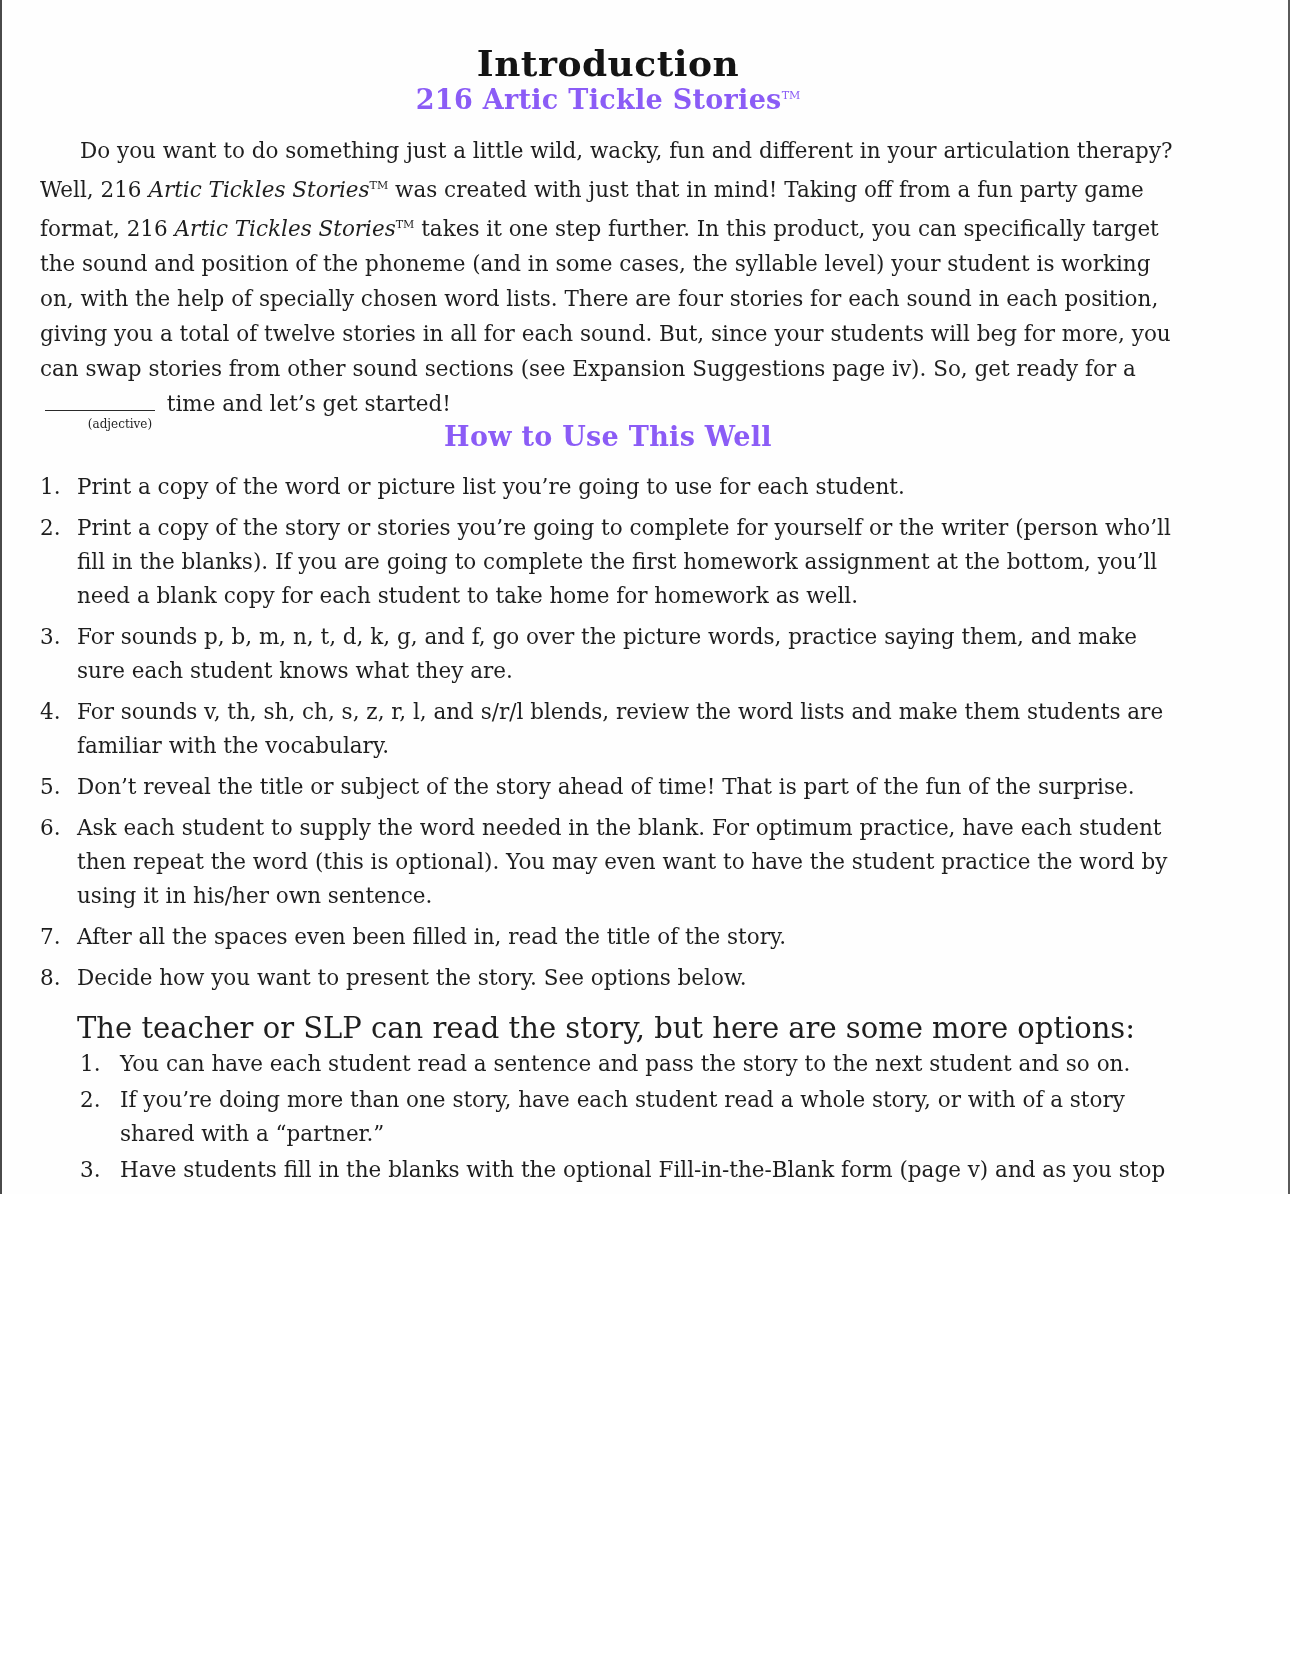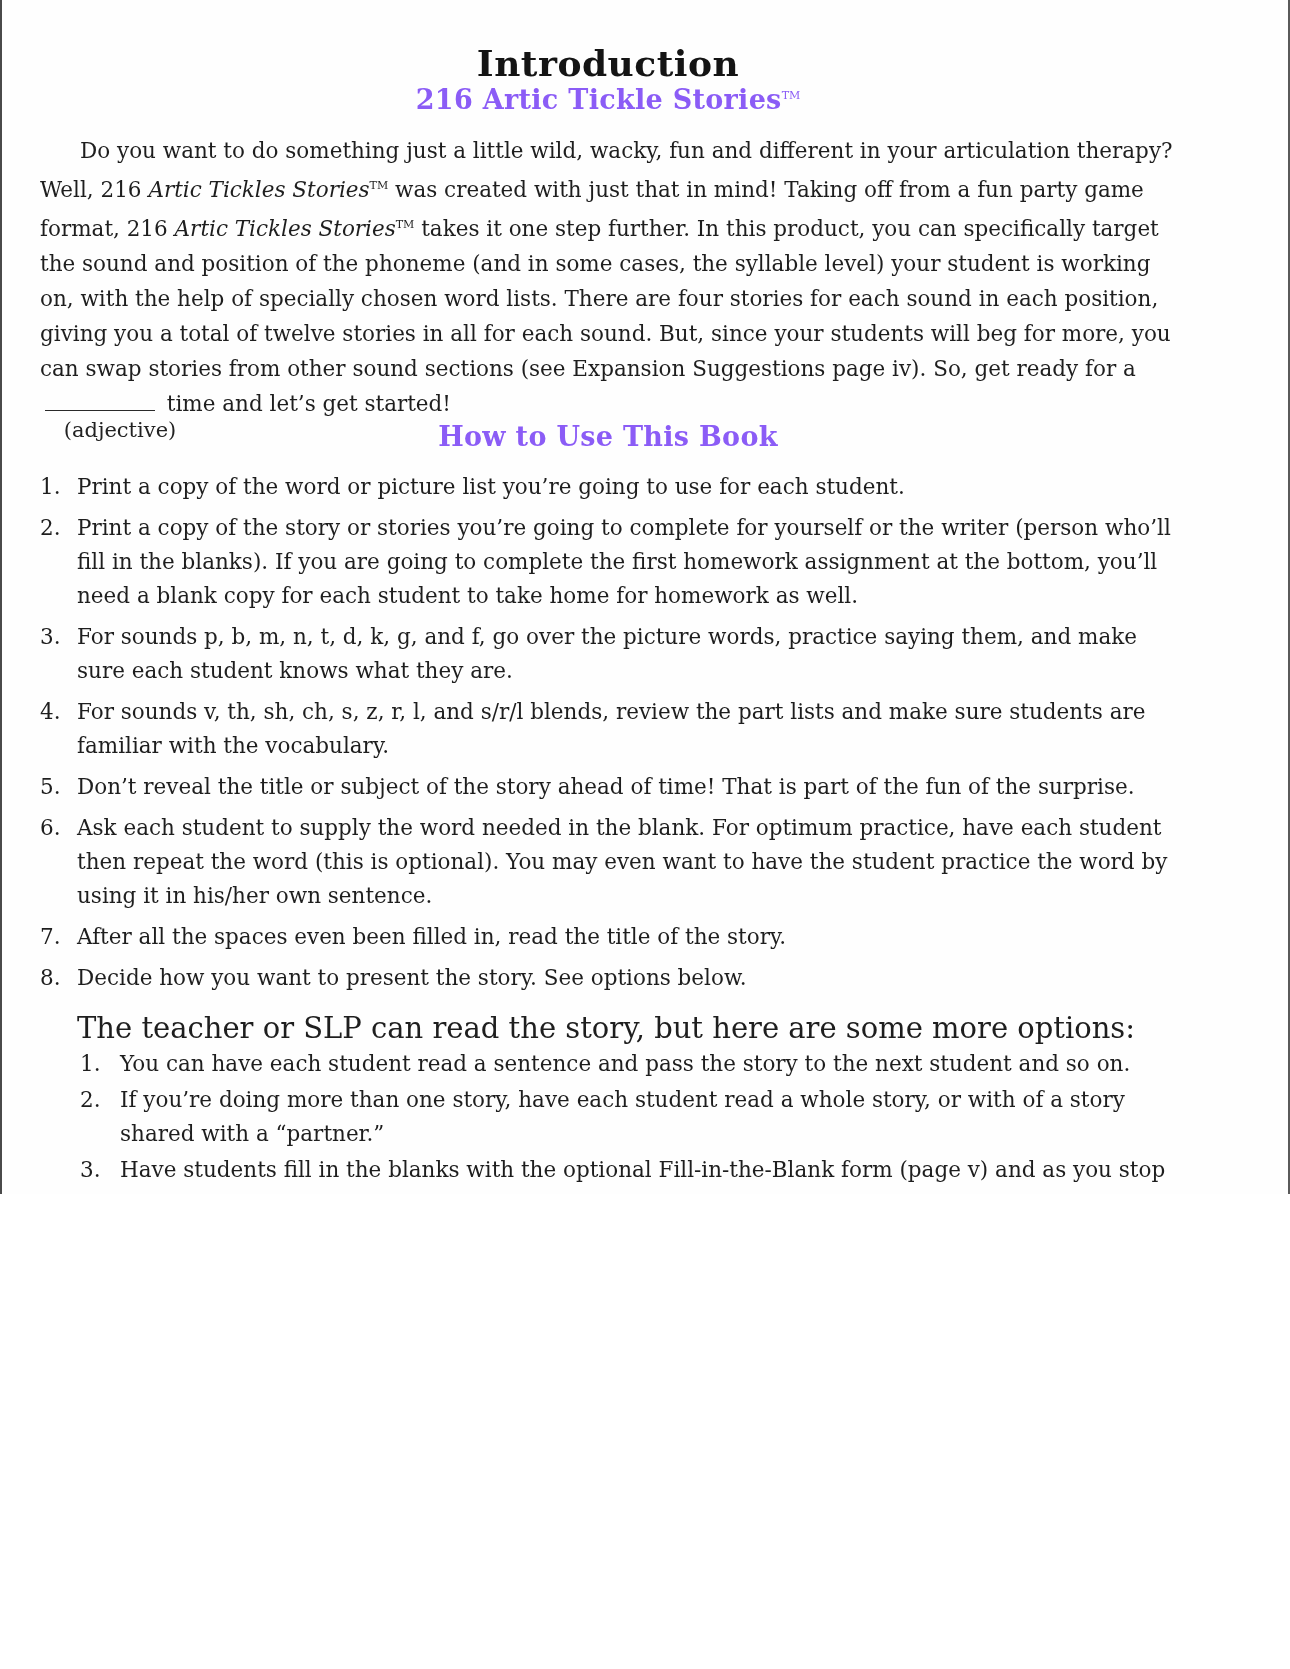--- a/index.html
+++ b/index.html
@@ -55,23 +55,23 @@
   .blank {
     display: inline-block;
     width: 110px;
     border-bottom: 1.6px solid #2a2a2a;
     position: relative;
     margin: 0 5px;
   }
   .blank .under-label {
     position: absolute;
     left: 50%;
-    top: 8px;
+    top: 2px;
     transform: translateX(-50%);
-    font-size: 21px;
+    font-size: 12px;
     line-height: 24px;
     white-space: nowrap;
     color: #222;
   }
   .list { margin-top: 18px; }
   .list .li {
     display: flex;
     font-size: 21.5px;
     line-height: 34px;
     margin-bottom: 7px;
@@ -92,38 +92,38 @@
 <body>
 
 <div class="page">
 
   <h1 class="doc-title">Introduction</h1>
 
   <h2 class="sec-heading sub-heading"><span>216 Artic Tickle Stories</span><sup class="tm">TM</sup></h2>
 
   <p class="intro-para"><span>Do you want to do something just a little wild, wacky, fun and different in your articulation therapy? Well, 216 </span><span class="it">Artic Tickles Stories</span><sup class="tm">TM</sup><span> was created with just that in mind! Taking off from a fun party game format, 216 </span><span class="it">Artic Tickles Stories</span><sup class="tm">TM</sup><span> takes it one step further. In this product, you can specifically target the sound and position of the phoneme (and in some cases, the syllable level) your student is working on, with the help of specially chosen word lists. There are four stories for each sound in each position, giving you a total of twelve stories in all for each sound. But, since your students will beg for more, you can swap stories from other sound sections (see Expansion Suggestions page iv). So, get ready for a </span><span class="blank"><span class="under-label">(adjective)</span></span><span> time and let’s get started!</span></p>
 
-  <h2 class="sec-heading howto-heading">How to Use This Book</h2>
+  <h2 class="sec-heading howto-heading">How to Use This Well</h2>
 
   <div class="list l1">
       <div class="li">
       <span class="num">1.</span>
       <span class="txt">Print a copy of the word or picture list you’re going to use for each student.</span>
     </div>
       <div class="li">
       <span class="num">2.</span>
       <span class="txt">Print a copy of the story or stories you’re going to complete for yourself or the writer (person who’ll fill in the blanks). If you are going to complete the first homework assignment at the bottom, you’ll need a blank copy for each student to take home for homework as well.</span>
     </div>
       <div class="li">
       <span class="num">3.</span>
       <span class="txt">For sounds p, b, m, n, t, d, k, g, and f, go over the picture words, practice saying them, and make sure each student knows what they are.</span>
     </div>
       <div class="li">
       <span class="num">4.</span>
-      <span class="txt">For sounds v, th, sh, ch, s, z, r, l, and s/r/l blends, review the part lists and make sure students are familiar with the vocabulary.</span>
+      <span class="txt">For sounds v, th, sh, ch, s, z, r, l, and s/r/l blends, review the word lists and make them students are familiar with the vocabulary.</span>
     </div>
       <div class="li">
       <span class="num">5.</span>
       <span class="txt">Don’t reveal the title or subject of the story ahead of time! That is part of the fun of the surprise.</span>
     </div>
       <div class="li">
       <span class="num">6.</span>
       <span class="txt">Ask each student to supply the word needed in the blank. For optimum practice, have each student then repeat the word (this is optional). You may even want to have the student practice the word by using it in his/her own sentence.</span>
     </div>
       <div class="li">

